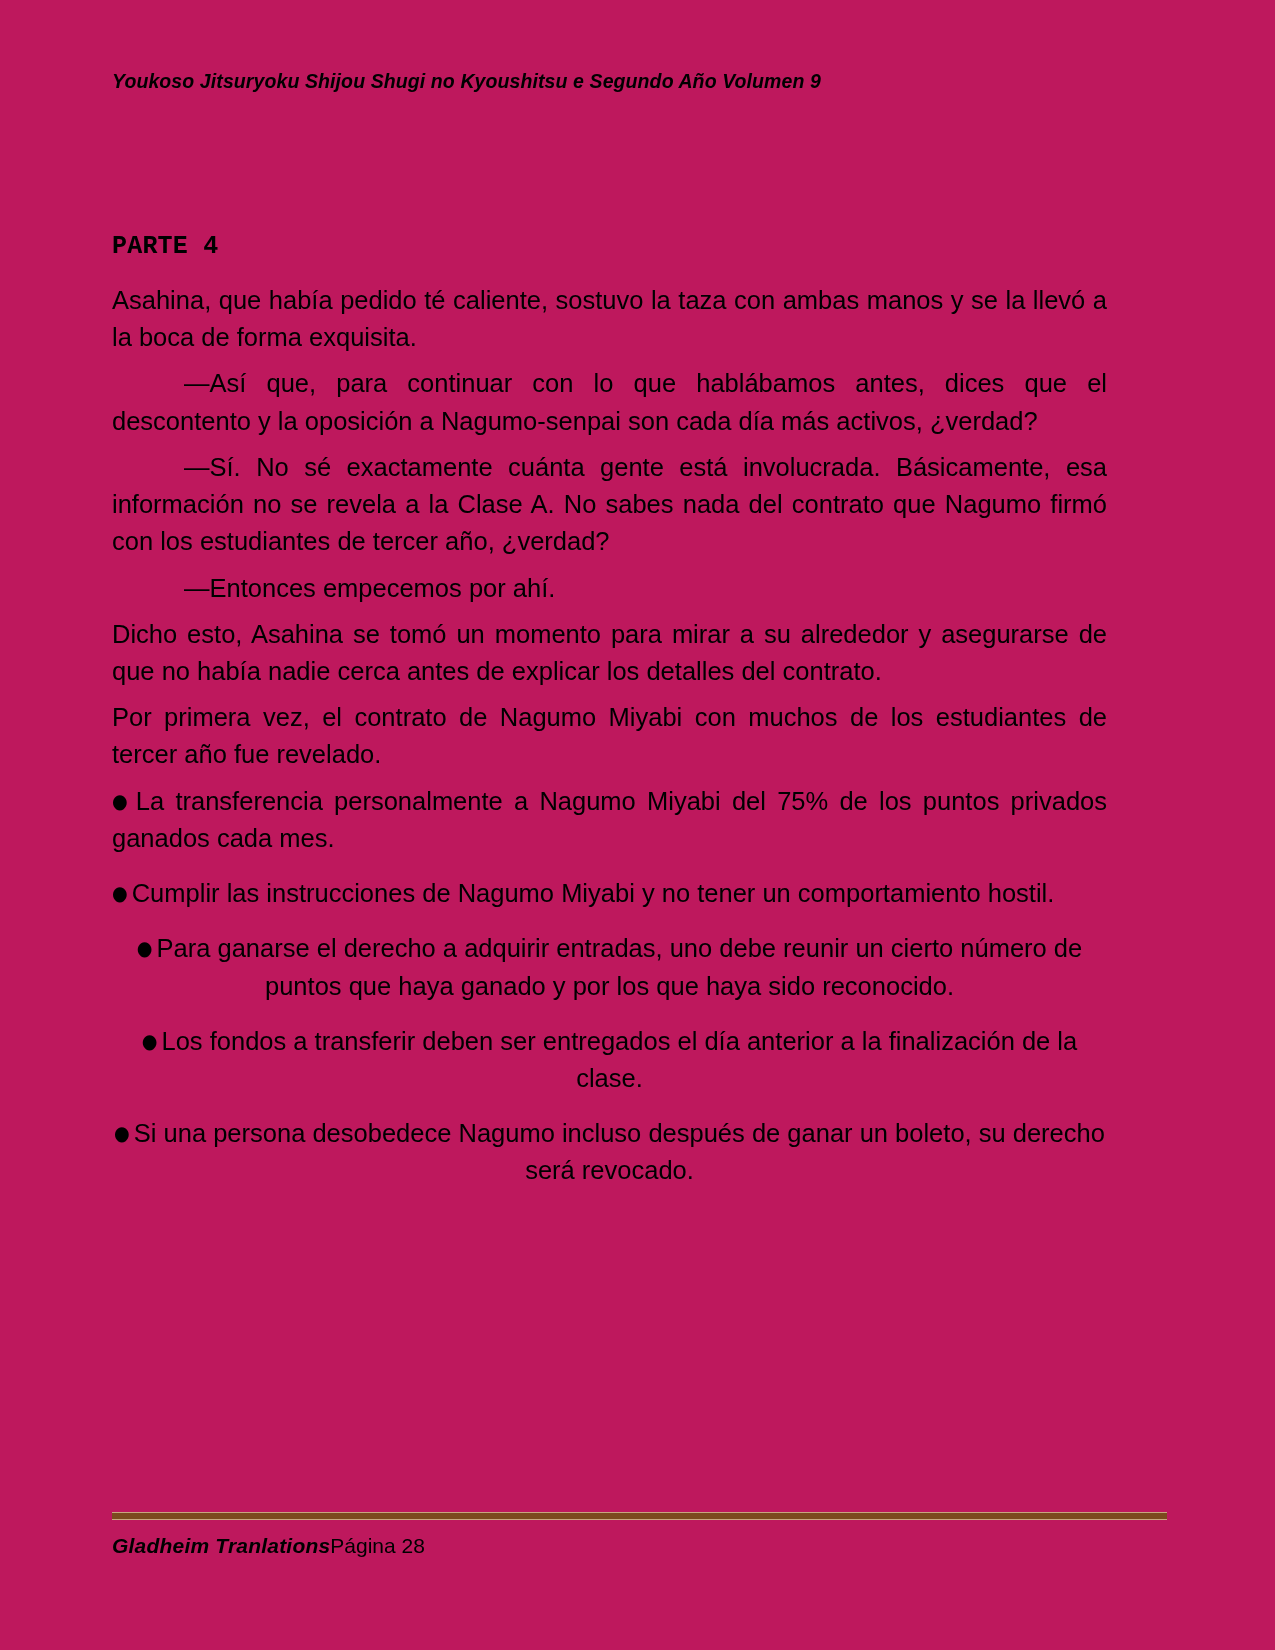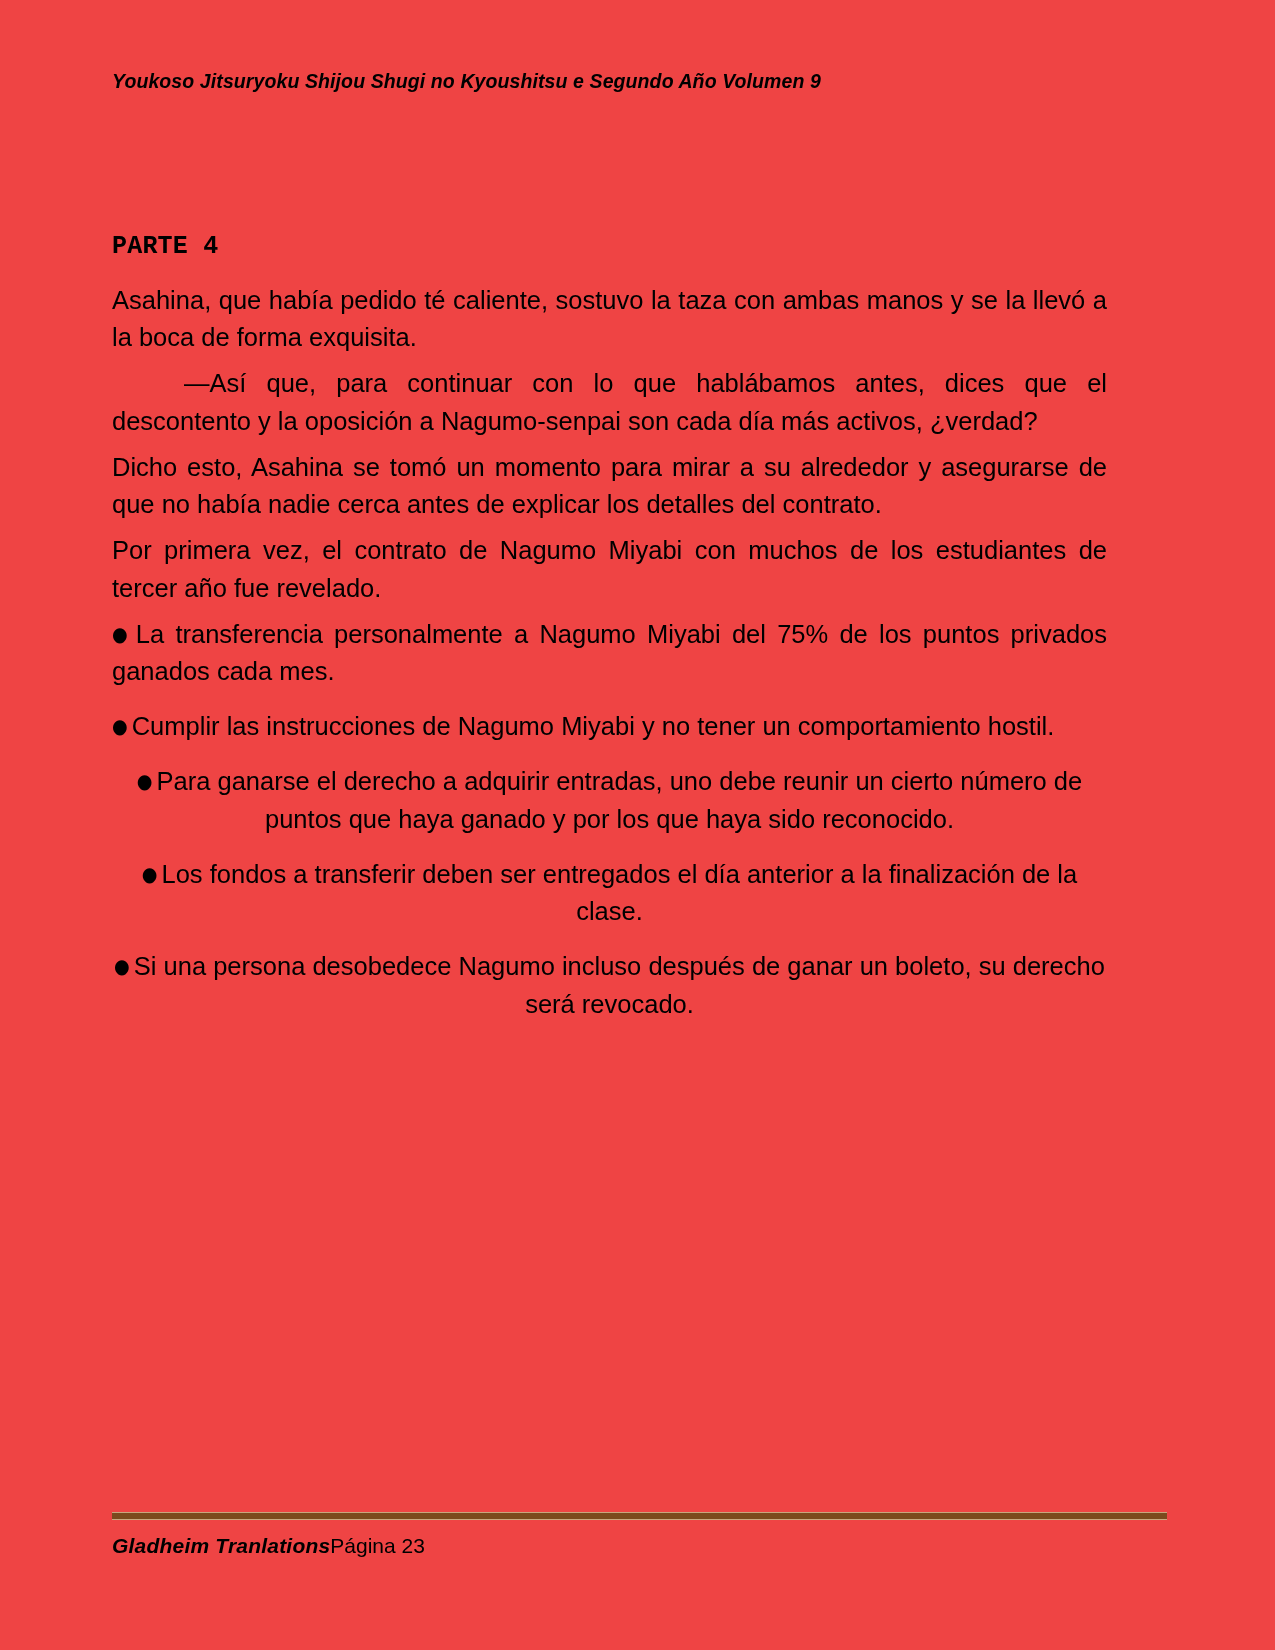--- a/index.html
+++ b/index.html
@@ -4,21 +4,21 @@
 <style>
   html, body {
     margin: 0;
     padding: 0;
     background: #ffffff;
   }
   .page {
     position: relative;
     width: 1275px;
     height: 1650px;
-    background: #ef4444;
+    background: #be185d;
     overflow: hidden;
     font-family: "Liberation Sans Narrow", "Liberation Sans", "DejaVu Sans", sans-serif;
     font-stretch: condensed;
     color: #000000;
   }
 
   
   .doc-header {
     position: absolute;
     left: 112px;
@@ -128,20 +128,22 @@
 <div class="page">
 
   <div class="doc-header">Youkoso Jitsuryoku Shijou Shugi no Kyoushitsu e  Segundo Año Volumen 9</div>
 
   <div class="content">
 
     <h1 class="part-title">PARTE 4</h1>
 
     <p class="para">Asahina, que había pedido té caliente, sostuvo la taza con ambas manos y se la llevó a la boca de forma exquisita.</p>
     <p class="para indent">—Así que, para continuar con lo que hablábamos antes, dices que el descontento y la oposición a Nagumo-senpai son cada día más activos, ¿verdad?</p>
+    <p class="para indent">—Sí. No sé exactamente cuánta gente está involucrada. Básicamente, esa información no se revela a la Clase A. No sabes nada del contrato que Nagumo firmó con los estudiantes de tercer año, ¿verdad?</p>
+    <p class="para indent">—Entonces empecemos por ahí.</p>
     <p class="para">Dicho esto, Asahina se tomó un momento para mirar a su alrededor y asegurarse de que no había nadie cerca antes de explicar los detalles del contrato.</p>
     <p class="para">Por primera vez, el contrato de Nagumo Miyabi con muchos de los estudiantes de tercer año fue revelado.</p>
 
     <div class="gap-before">
       <p class="bullet">
         <span class="bullet-glyph">●</span><span>La transferencia personalmente a Nagumo Miyabi del 75% de los puntos privados ganados cada mes.</span>
       </p>
       <p class="bullet">
         <span class="bullet-glyph">●</span><span>Cumplir las instrucciones de Nagumo Miyabi y no tener un comportamiento hostil.</span>
       </p>
@@ -157,18 +159,18 @@
     </div>
 
   </div>
 
   <div class="footer">
     <div class="footer-rule"></div>
     <div class="footer-row">
       <div class="footer-left">Gladheim Tranlations</div>
       <div class="footer-right">
         <span>Página</span>
-        <span>23</span>
+        <span>28</span>
       </div>
     </div>
   </div>
 
 </div>
 
 </body></html>

